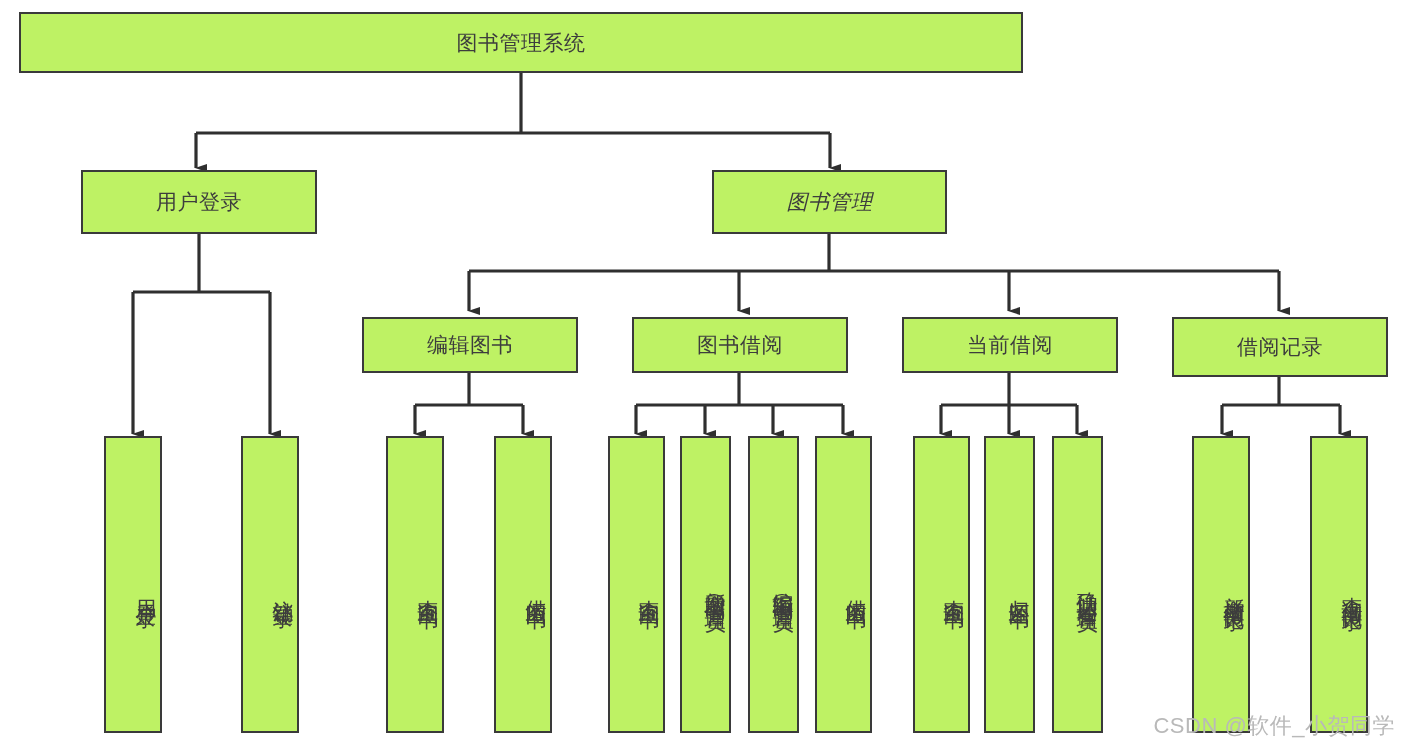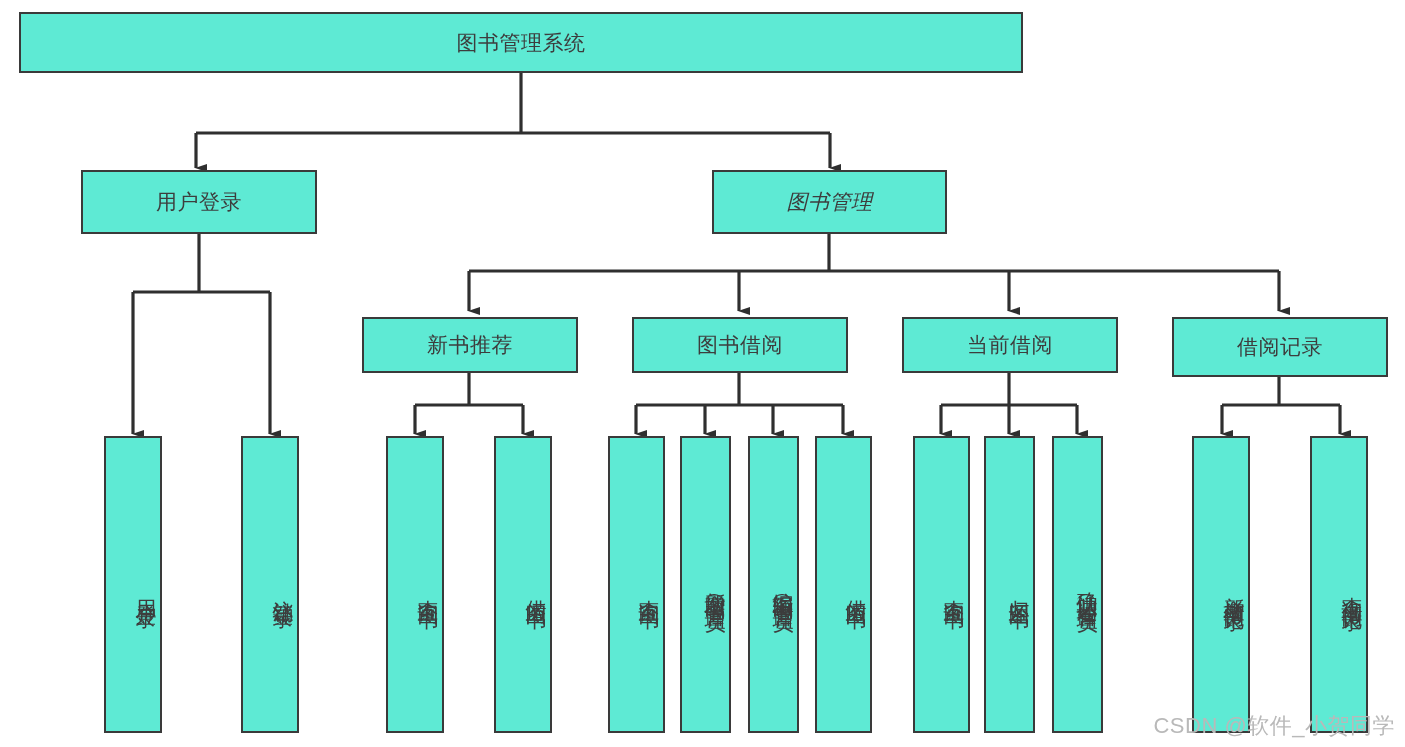--- a/index.html
+++ b/index.html
@@ -20,21 +20,21 @@
   svg#wires {
     position: absolute;
     left: 0;
     top: 0;
     width: 1405px;
     height: 747px;
   }
   .node {
     position: absolute;
     box-sizing: border-box;
-    background: #5eead4;
+    background: #bef264;
     border: 2.5px solid #3a3a3a;
     display: flex;
     align-items: center;
     justify-content: center;
     color: #3d3d3d;
     letter-spacing: 0.5px;
   }
   .node.h {
     font-size: 21px;
     line-height: 1.1;
@@ -127,21 +127,21 @@
   </div>
 
   <div class="node h" style="left:81px; top:170px; width:236px; height:64px;">
     <span>用户登录</span>
   </div>
   <div class="node h" style="left:712px; top:170px; width:235px; height:64px;font-style:italic;">
     <span>图书管理</span>
   </div>
 
   <div class="node h" style="left:362px; top:317px; width:216px; height:56px;">
-    <span>新书推荐</span>
+    <span>编辑图书</span>
   </div>
   <div class="node h" style="left:902px; top:317px; width:216px; height:56px;">
     <span>当前借阅</span>
   </div>
   <div class="node h" style="left:632px; top:317px; width:216px; height:56px;">
     <span>图书借阅</span>
   </div>
   <div class="node h" style="left:1172px; top:317px; width:216px; height:60px;">
     <span>借阅记录</span>
   </div>

